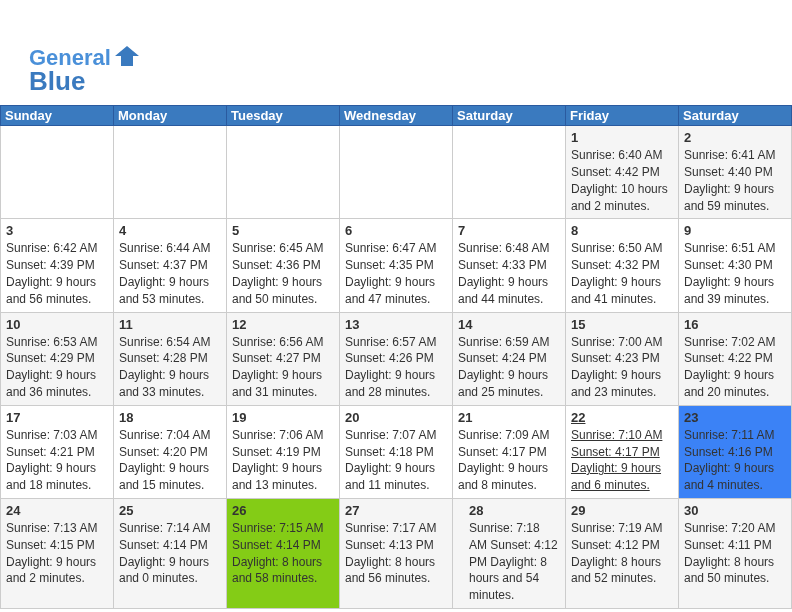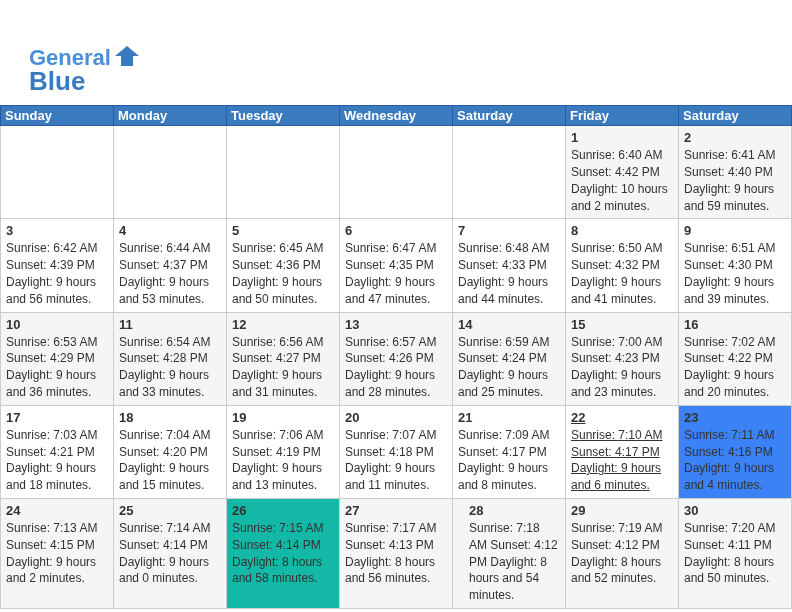--- a/index.html
+++ b/index.html
@@ -213,21 +213,21 @@
           <div class="day-info">Sunrise: 7:13 AM
 Sunset: 4:15 PM
 Daylight: 9 hours and 2 minutes.</div>
         </td>
         <td style="background: rgb(245, 245, 245);">
           <span class="day-num">25</span>
           <div class="day-info">Sunrise: 7:14 AM
 Sunset: 4:14 PM
 Daylight: 9 hours and 0 minutes.</div>
         </td>
-        <td style="background: #14b8a6;">
+        <td style="background: #84cc16;">
           <span class="day-num">26</span>
           <div class="day-info">Sunrise: 7:15 AM
 Sunset: 4:14 PM
 Daylight: 8 hours and 58 minutes.</div>
         </td>
         <td style="background: rgb(245, 245, 245);">
           <span class="day-num">27</span>
           <div class="day-info">Sunrise: 7:17 AM
 Sunset: 4:13 PM
 Daylight: 8 hours and 56 minutes.</div>

